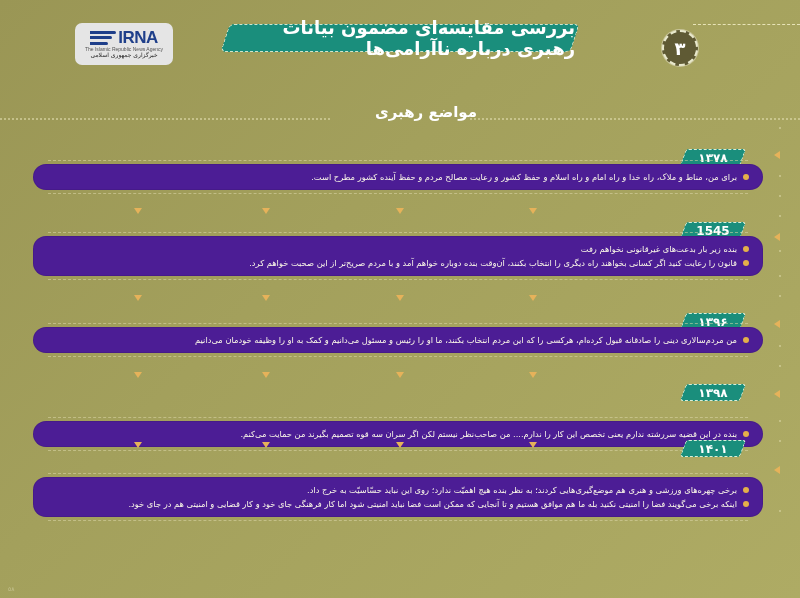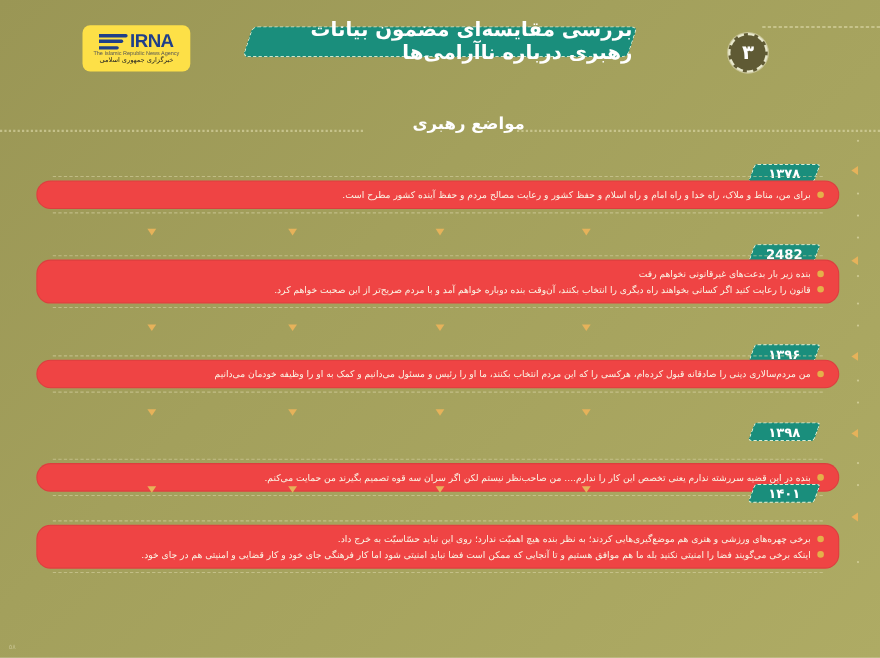--- a/index.html
+++ b/index.html
@@ -5,21 +5,21 @@
   * { box-sizing: border-box; margin: 0; padding: 0; }
   html, body { width: 800px; height: 598px; overflow: hidden; }
   body {
     position: relative;
     font-family: "DejaVu Sans", sans-serif;
     background: linear-gradient(135deg, #9a9655 0%, #a3a05c 40%, #aeab64 100%);
     direction: ltr;
   }
   .logo-box {
     position: absolute; left: 75px; top: 23px; width: 98px; height: 42px;
-    background: #fde047; border-radius: 7px;
+    background: #e5e5e5; border-radius: 7px;
     display: flex; flex-direction: column; align-items: center; justify-content: center;
   }
   .logo-mark { display: flex; align-items: center; gap: 2px; }
   .logo-stripes { width: 26px; height: 14px; display: flex; flex-direction: column; justify-content: space-between; }
   .logo-stripes span { display: block; height: 3px; background: #1f3f8a; border-radius: 0 2px 2px 0; }
   .logo-text { font-family: "Liberation Sans", sans-serif; font-weight: bold; font-size: 17px; color: #1f3f8a; letter-spacing: -0.5px; line-height: 1; }
   .logo-sub { font-family: "Liberation Sans", sans-serif; font-size: 5px; color: #555; line-height: 1.2; }
   .logo-sub-fa { font-size: 6px; color: #222; direction: rtl; line-height: 1.1; }
 
   .title-ribbon {
@@ -57,21 +57,21 @@
     position: absolute; inset: 0; background: #1a8e7c; transform: skewX(-20deg);
     border: 1px dashed #d8efd9; border-radius: 3px;
   }
   .year-tag .label {
     position: absolute; inset: 0; display: flex; align-items: center; justify-content: center;
     color: #fff; font-weight: bold; font-size: 12px;
   }
 
   .row-box {
     position: absolute; left: 33px; width: 730px;
-    background: #ef4444; border-radius: 13px;
+    background: #4c1d95; border-radius: 13px;
     box-shadow: inset 0 0 0 1px rgba(0,0,0,0.08);
     padding: 6px 14px 6px 10px;
     display: flex; flex-direction: column; justify-content: center; gap: 3px;
     direction: rtl;
   }
   .row-box .dash-top, .row-box .dash-bottom {
     position: absolute; left: 15px; right: 15px; height: 0;
     border-top: 1px dashed rgba(220,215,170,0.55);
   }
   .row-box .dash-top { top: -4px; }
@@ -157,21 +157,21 @@
   </div>
 </div>
 
 <div class="arrow-down" style="left:134px; top:208px;"></div>
 <div class="arrow-down" style="left:262px; top:208px;"></div>
 <div class="arrow-down" style="left:396px; top:208px;"></div>
 <div class="arrow-down" style="left:529px; top:208px;"></div>
 
 <div class="year-tag" style="left:683px; top:222px;">
   <div class="shape"></div>
-  <div class="label">2482</div>
+  <div class="label">1545</div>
 </div>
 <div class="row-box" style="top:236px; height:40px;">
   <div class="dash-top"></div>
     <div class="dash-bottom"></div>
   <div class="bullet-line">
     <span class="bullet"></span>
     <span>بنده زیر بار بدعت‌های غیرقانونی نخواهم رفت</span>
   </div>
   <div class="bullet-line">
     <span class="bullet"></span>

